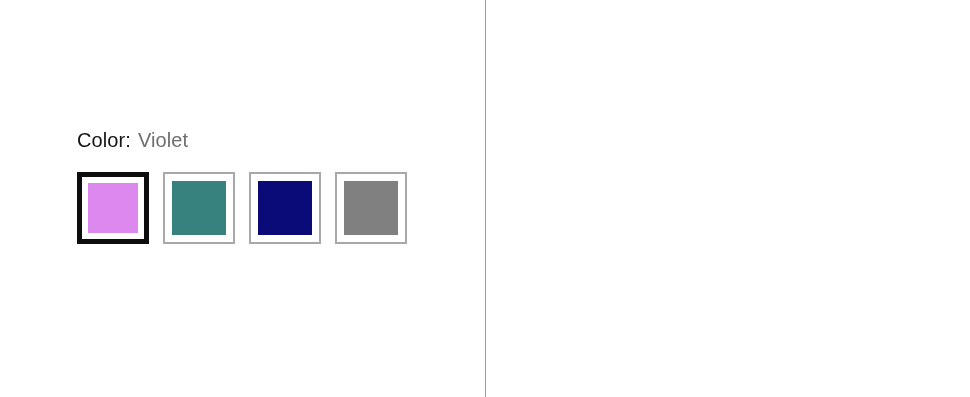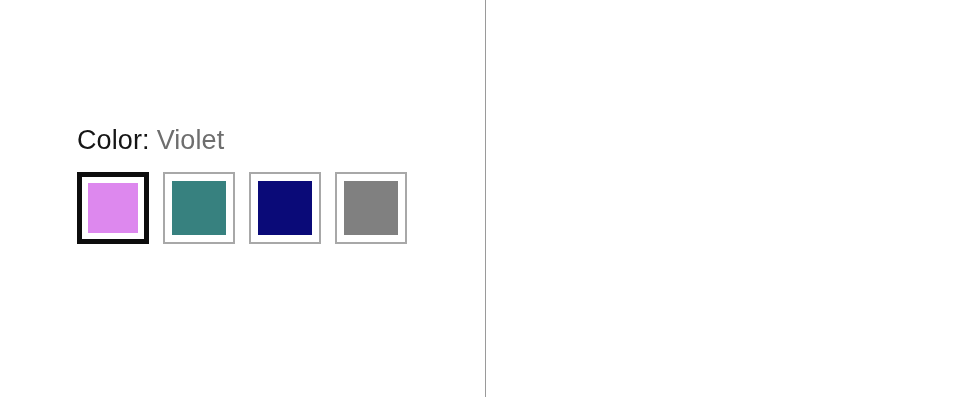--- a/index.html
+++ b/index.html
@@ -37,21 +37,21 @@
     height: 397px;
   }
   .panel-squares { left: 0px;   width: 485px; }
   .panel-circles { left: 486px; width: 484px; }
 
   
   .swatch-label {
     position: absolute;
     top: 123px;
     white-space: nowrap;
-    font-size: 27px;
+    font-size: 20px;
     line-height: 34px;
     letter-spacing: 0.1px;
   }
   .panel-squares .swatch-label { left: 77px; }
 
   .label-key {
     color: #151515;
   }
   .label-value {
     color: #6e6e6e;

